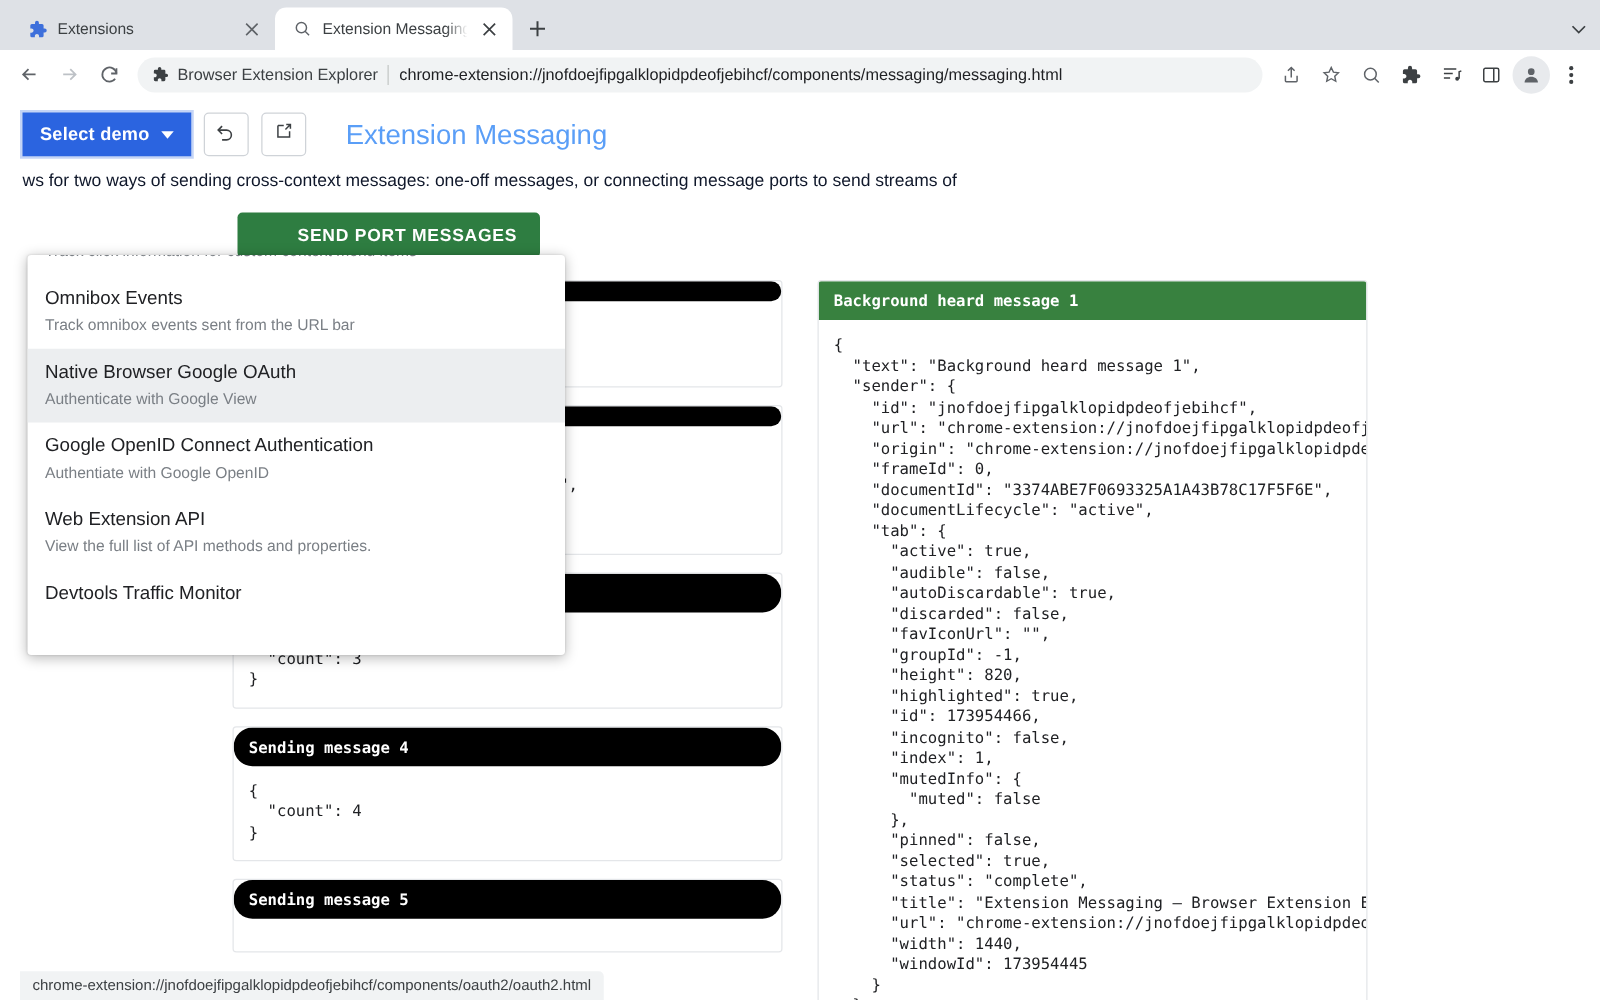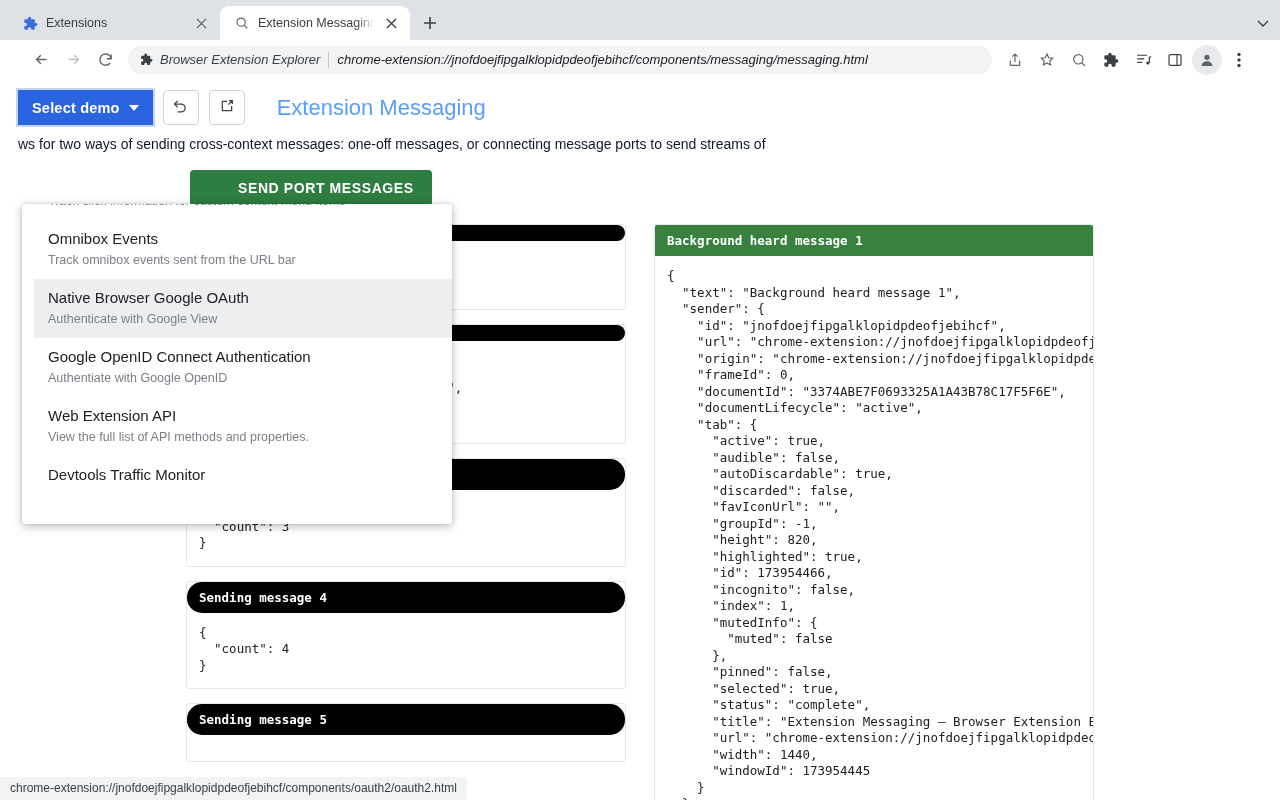--- a/index.html
+++ b/index.html
@@ -45,23 +45,22 @@
     border-radius: 50%; color: #3c4043;
   }
   .tabstrip-spacer { flex: 1 1 auto; }
   .tabstrip-right {
     display:flex; align-items:center; height:34px; padding-right:10px; color:#3c4043;
   }
 
   .toolbar {
     height: 40px; background: #ffffff;
     display: flex; align-items: center; gap: 2px;
-    padding: 0 26px;
+    padding: 0 8px;
     border-bottom: 1px solid #e8eaed;
-    font-style: italic;
   }
   .tb-btn {
     width: 30px; height: 30px; border-radius: 50%;
     display: flex; align-items: center; justify-content: center;
     color: #5f6368; flex: 0 0 auto;
   }
   .tb-btn.disabled { color: #bdc1c6; }
   .omnibox {
     flex: 1 1 auto; height: 28px; margin: 0 6px;
     background: #f1f3f4; border-radius: 14px;
@@ -132,29 +131,29 @@
   }
   .card-body.tall { min-height: 72px; }
 
   
   .dropdown {
     position: absolute; left: 22px; top: 128px; width: 430px; height: 320px;
     background: #fff; border-radius: 3px;
     box-shadow: 0 2px 10px rgba(0,0,0,0.28), 0 0 2px rgba(0,0,0,0.15);
     overflow: hidden; z-index: 50;
   }
-  .dd-clip { position: absolute; top: -22px; left: 12px; right: 0; }
+  .dd-clip { position: absolute; top: -22px; left: 0; right: 0; }
   .dd-item { padding: 8px 14px 9px 14px; }
   .dd-item.highlight { background: #eceef0; }
   .dd-title { font-size: 15px; color: #202124; line-height: 21px; }
   .dd-sub { font-size: 12.5px; color: #7a7f85; line-height: 19px; margin-top: 2px; }
 
   
   .statusbar {
-    position: absolute; left: 0; bottom: 0; z-index: 60;
+    position: absolute; left: 16px; bottom: 0; z-index: 60;
     background: #f1f3f4; color: #3c4043;
     font-size: 12px; padding: 4px 10px 5px 10px;
     border-top-right-radius: 4px;
     white-space: nowrap;
   }
 </style>
 </head>
 <body>
 
 <div class="browser">

